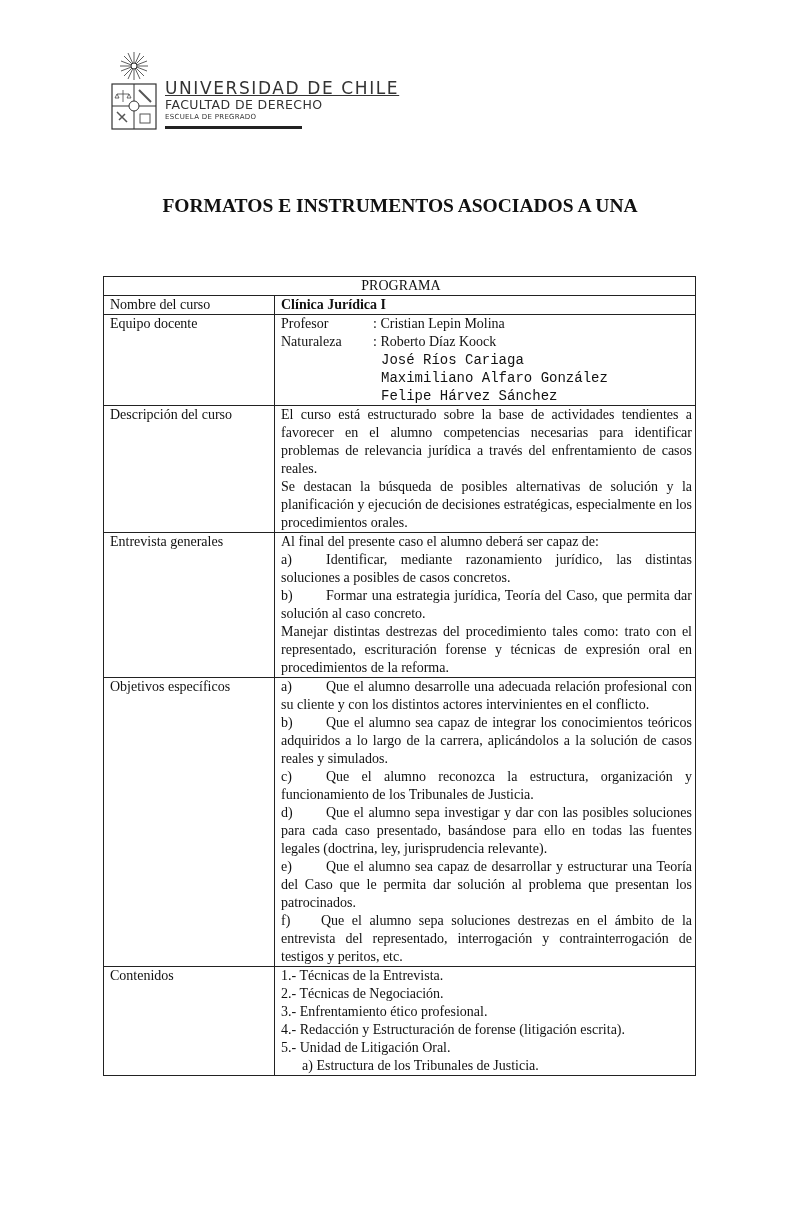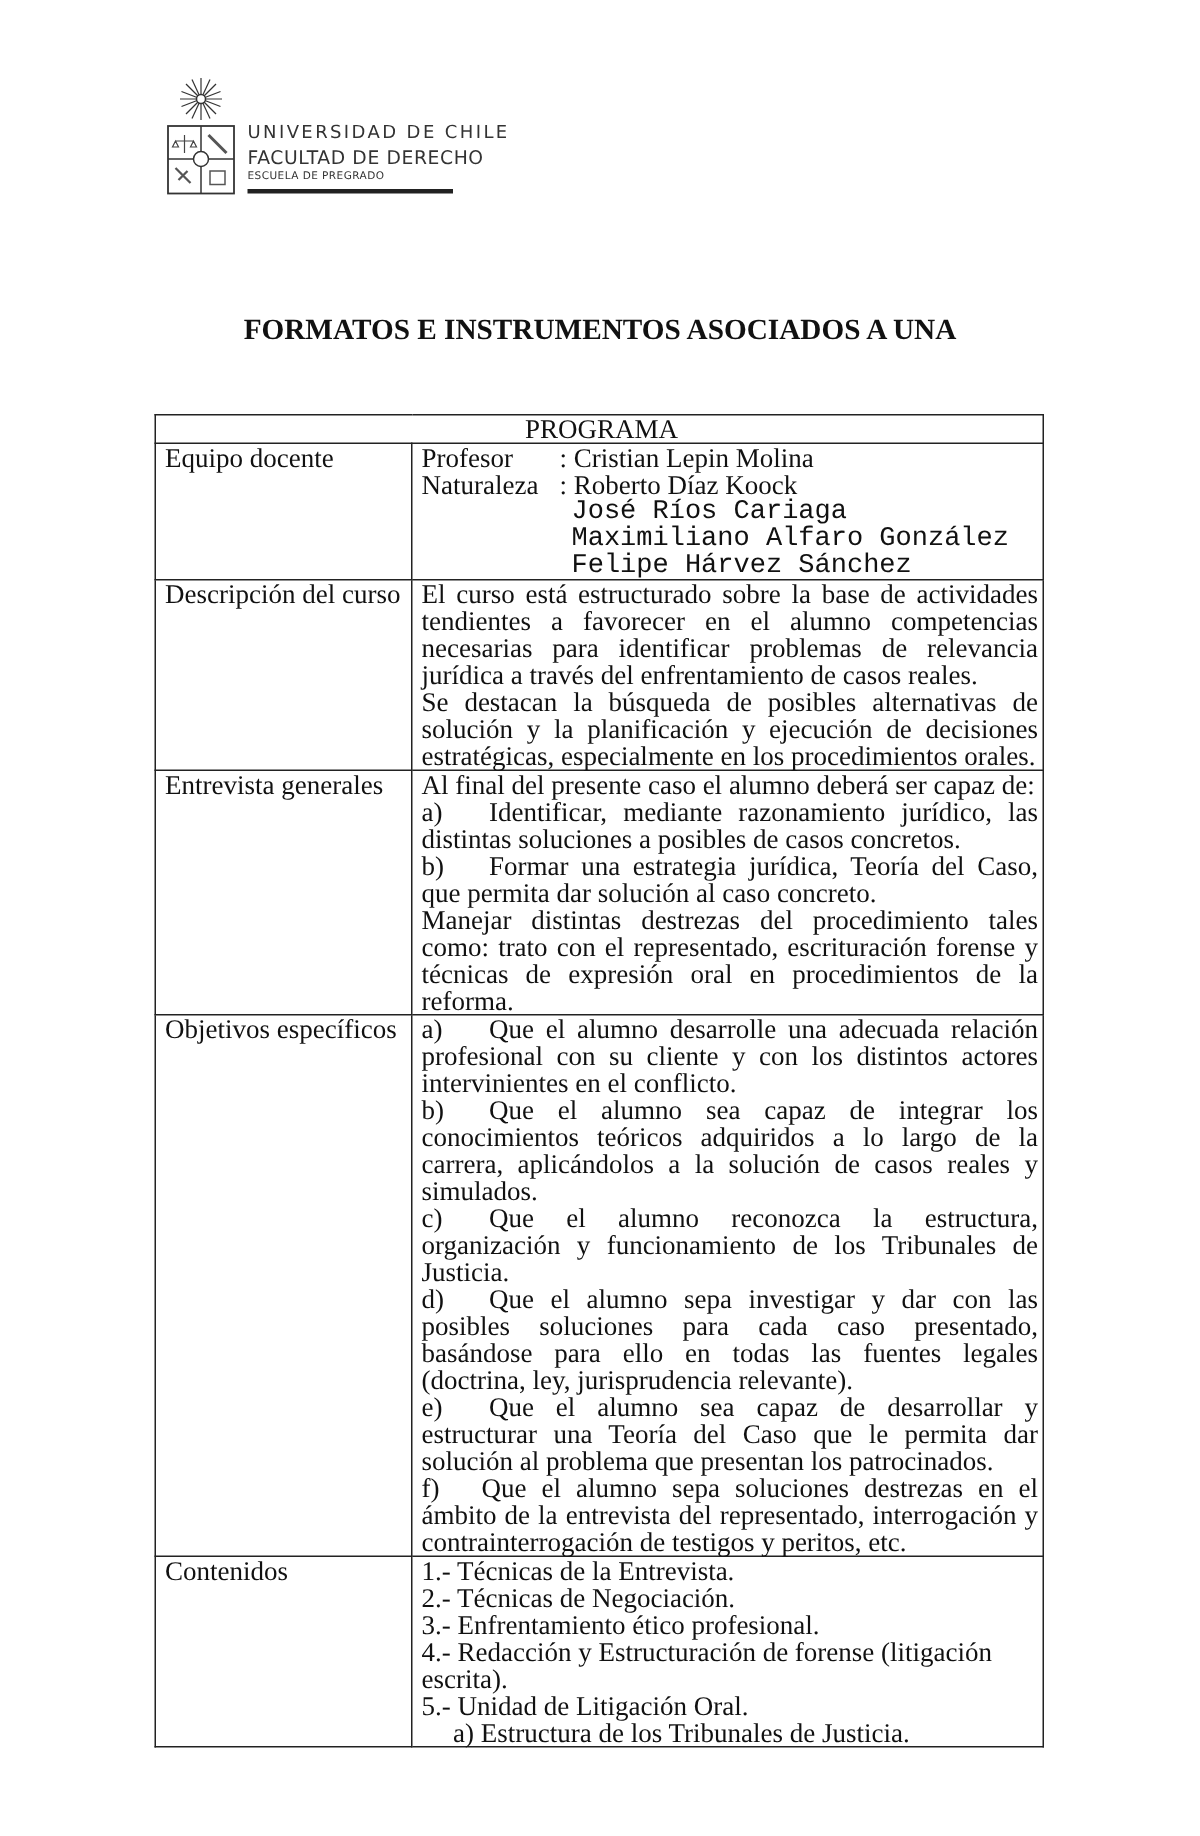--- a/index.html
+++ b/index.html
@@ -1,28 +1,28 @@
 <!DOCTYPE html>
 <html><head>
 <meta charset="utf-8">
 <style>
   html, body { margin: 0; padding: 0; background: #ffffff; }
   body { width: 800px; height: 1224px; position: relative; overflow: hidden;
          font-family: "DejaVu Serif", "Liberation Serif", serif; color: #111; }
   .logo { position: absolute; left: 109px; top: 50px; width: 50px; height: 82px; }
   .logo svg { width: 50px; height: 82px; }
   .uni { position: absolute; left: 165px; top: 80px; font-family: "DejaVu Sans", "Liberation Sans", sans-serif; color: #333; }
-  .uni .l1 { font-size: 12px; letter-spacing: 1.6px; line-height: 17px; }
+  .uni .l1 { font-size: 17px; letter-spacing: 1.6px; line-height: 17px; text-decoration: underline; }
   .uni .l2 { font-size: 12.5px; letter-spacing: 0.4px; line-height: 15px; }
   .uni .l3 { font-size: 7px; letter-spacing: 0.3px; line-height: 10px; }
   .uni-rule { position: absolute; left: 165px; top: 126px; width: 137px; height: 3px; background: #222; }
-  .title { position: absolute; left: 100px; width: 600px; top: 210px; text-align: center;
+  .title { position: absolute; left: 100px; width: 600px; top: 195px; text-align: center;
            font-family: "Liberation Serif", "DejaVu Serif", serif; font-weight: bold; font-size: 19.5px; line-height: 22px; color: #111; }
   table.prog { position: absolute; left: 103px; top: 276px; width: 593px; border-collapse: collapse;
-               font-family: "Liberation Serif", "DejaVu Serif", serif; font-size: 18px; line-height: 18px; padding-left: 36px; }
+               font-family: "Liberation Serif", "DejaVu Serif", serif; font-size: 14px; line-height: 18px; padding-left: 36px; }
   table.prog td { border: 1px solid #222; vertical-align: top; padding: 0 3px 0 6px; }
   table.prog td.lbl { width: 161px; }
   .hdr { text-align: center; font-weight: normal; }
   .j { text-align: justify; }
   .ind { display: inline-block; width: 45px; }
   .indf { display: inline-block; width: 40px; }
   .p { margin: 0; }
   .team { display: grid; grid-template-columns: 92px auto; }
   .sub { padding-left: 100px; font-family: Liberation Mono, monospace; }
 </style>
@@ -60,20 +60,24 @@
 <div class="uni-rule"></div>
 
 <div class="title">
   <div>FORMATOS E INSTRUMENTOS ASOCIADOS A UNA</div>
 </div>
 
 <table class="prog">
   <tbody>
       <tr>
     <td colspan="2" class="hdr">PROGRAMA</td>
+  </tr>
+  <tr>
+    <td class="lbl">Nombre del curso</td>
+    <td><b>Clínica Jurídica I</b></td>
   </tr>
   <tr>
     <td class="lbl">Equipo docente</td>
     <td>
       <div class="team">
         <span>Profesor</span>
         <span>: Cristian Lepin Molina</span>
         <span>Naturaleza</span>
         <span>: Roberto Díaz Koock</span>
       </div>

